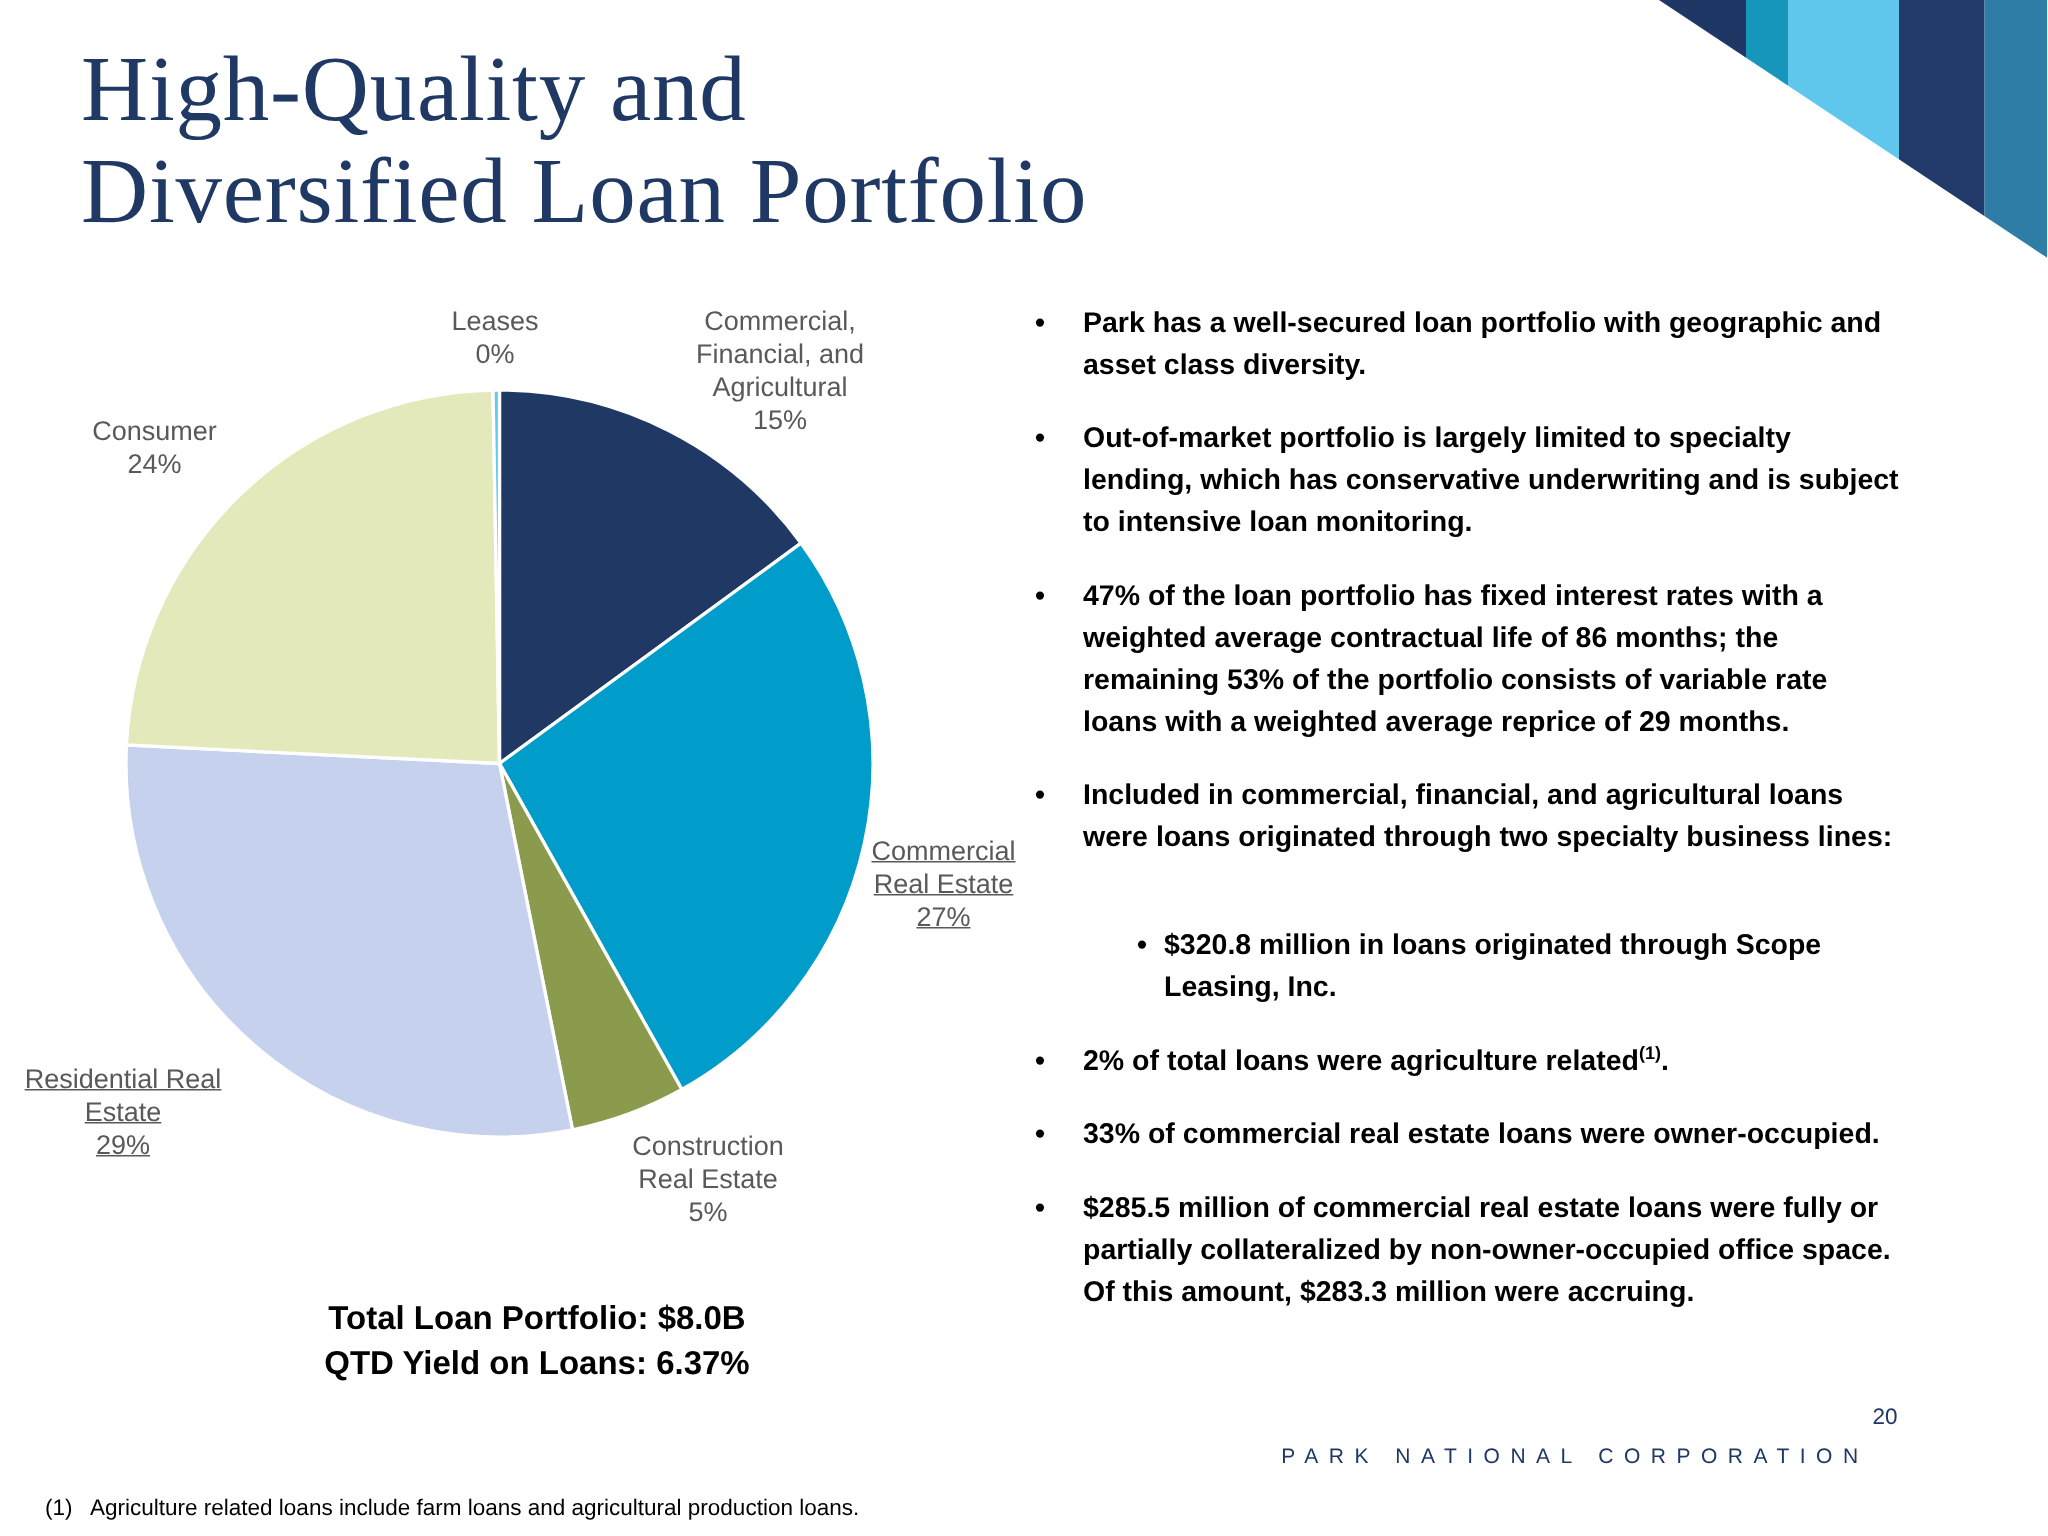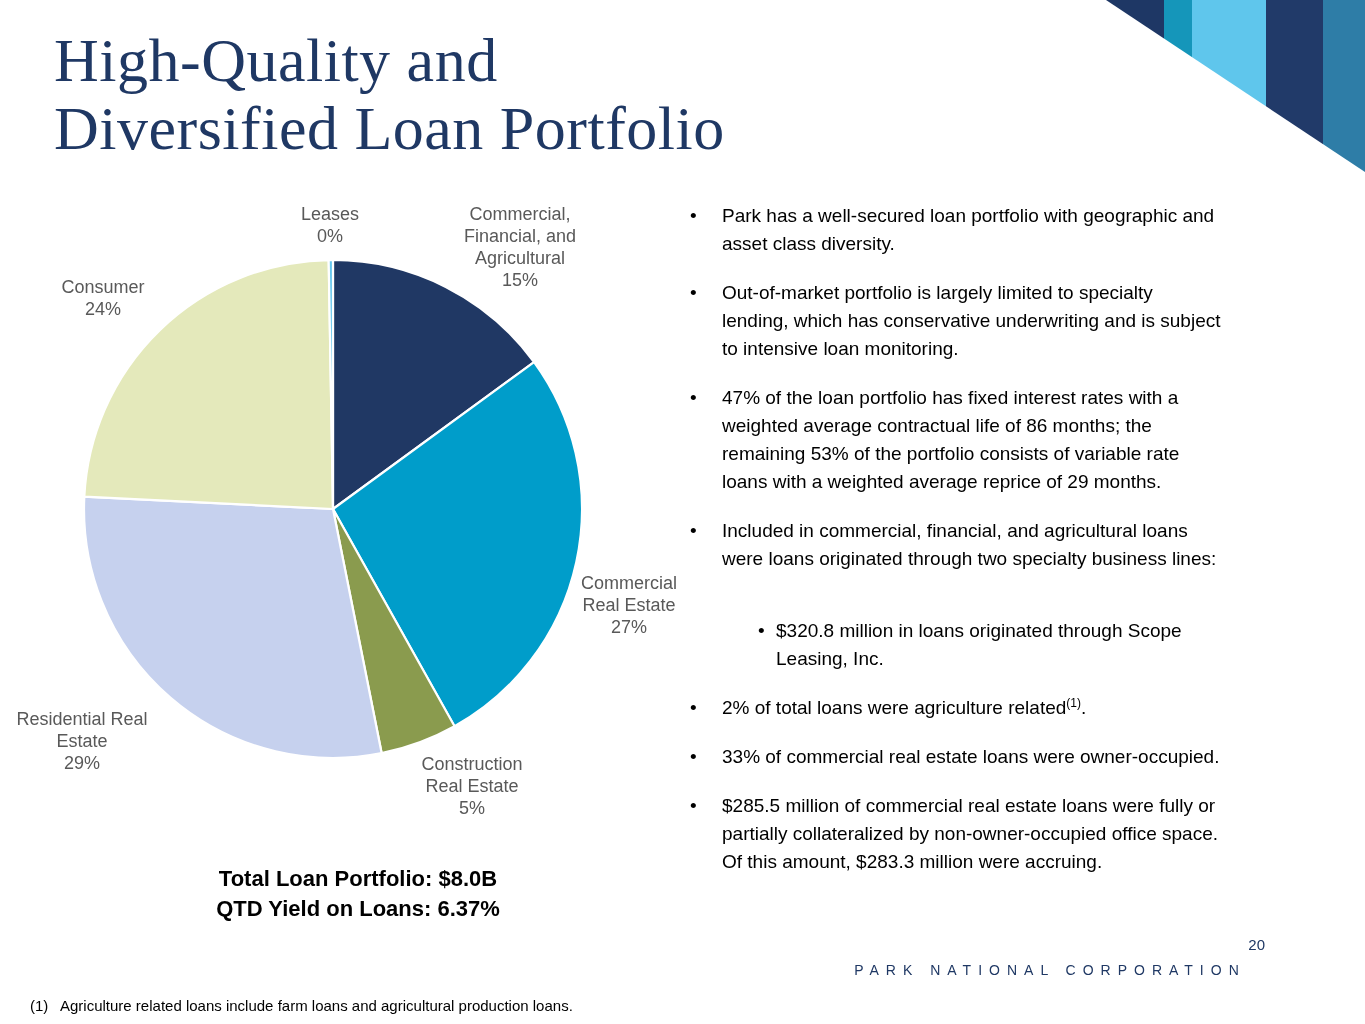--- a/index.html
+++ b/index.html
@@ -16,37 +16,37 @@
   .title{position:absolute;left:54px;top:26px;
          font-family:"Liberation Serif",serif;font-size:62px;line-height:68px;
          color:#1f3864;font-weight:400;letter-spacing:0.5px;}
 
   
   .pie-label{position:absolute;transform:translateX(-50%);text-align:center;
              color:#595959;font-size:18px;line-height:22px;white-space:pre-line;}
   .lbl-leases{left:330px;top:203px;}
   .lbl-cfa{left:520px;top:203px;}
   .lbl-consumer{left:103px;top:276px;}
-  .lbl-cre{left:629px;top:572px;}
-  .lbl-rre{left:82px;top:708px;}
+  .lbl-cre{left:629px;top:556px;text-decoration:underline;}
+  .lbl-rre{left:82px;top:708px;text-decoration:underline;}
   .lbl-conre{left:472px;top:753px;}
 
   #pie{position:absolute;left:70px;top:246px;}
 
   
   .summary{position:absolute;left:58px;top:864px;width:600px;text-align:center;
            font-weight:bold;font-size:22px;line-height:30px;color:#000;}
 
   
   .footnotes{position:absolute;left:30px;top:958px;font-size:15px;line-height:19px;
              color:#000;white-space:pre-wrap;}
 
   
   .bullets{position:absolute;left:680px;top:202px;width:660px;
-           font-size:19px;line-height:28px;color:#000;}
+           font-size:19px;line-height:28px;color:#000;font-weight:bold;}
   .bullet{position:relative;padding-left:42px;margin-bottom:21px;}
   .bullet::before{content:"\2022";position:absolute;left:10px;top:0;}
   .bullet.sub{padding-left:96px;margin-top:44px;}
   .bullet.sub::before{left:78px;}
   .bullet-text{white-space:pre-line;}
   .bullet sup{font-size:12px;line-height:0;vertical-align:super;}
 
   
   .page-number{position:absolute;left:1225px;top:936px;width:40px;text-align:right;
                color:#1f3864;font-size:15px;}

